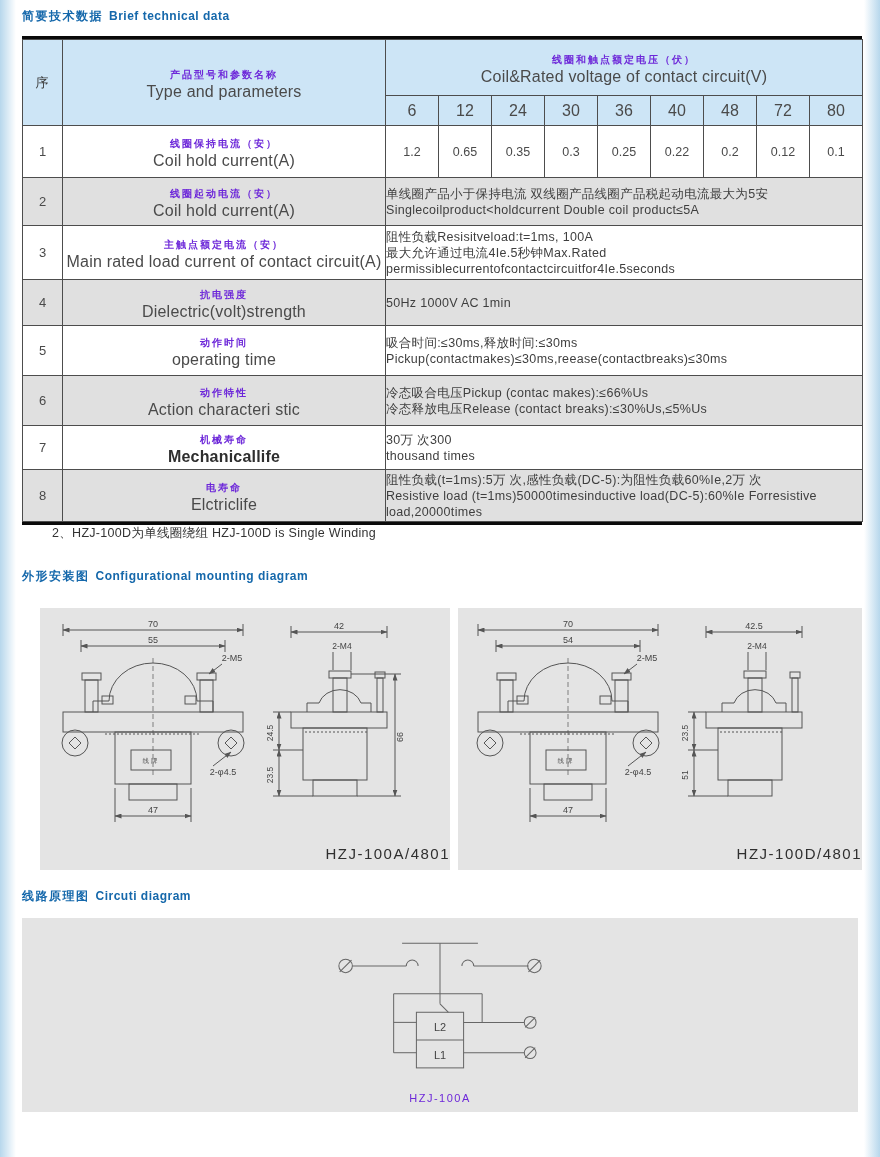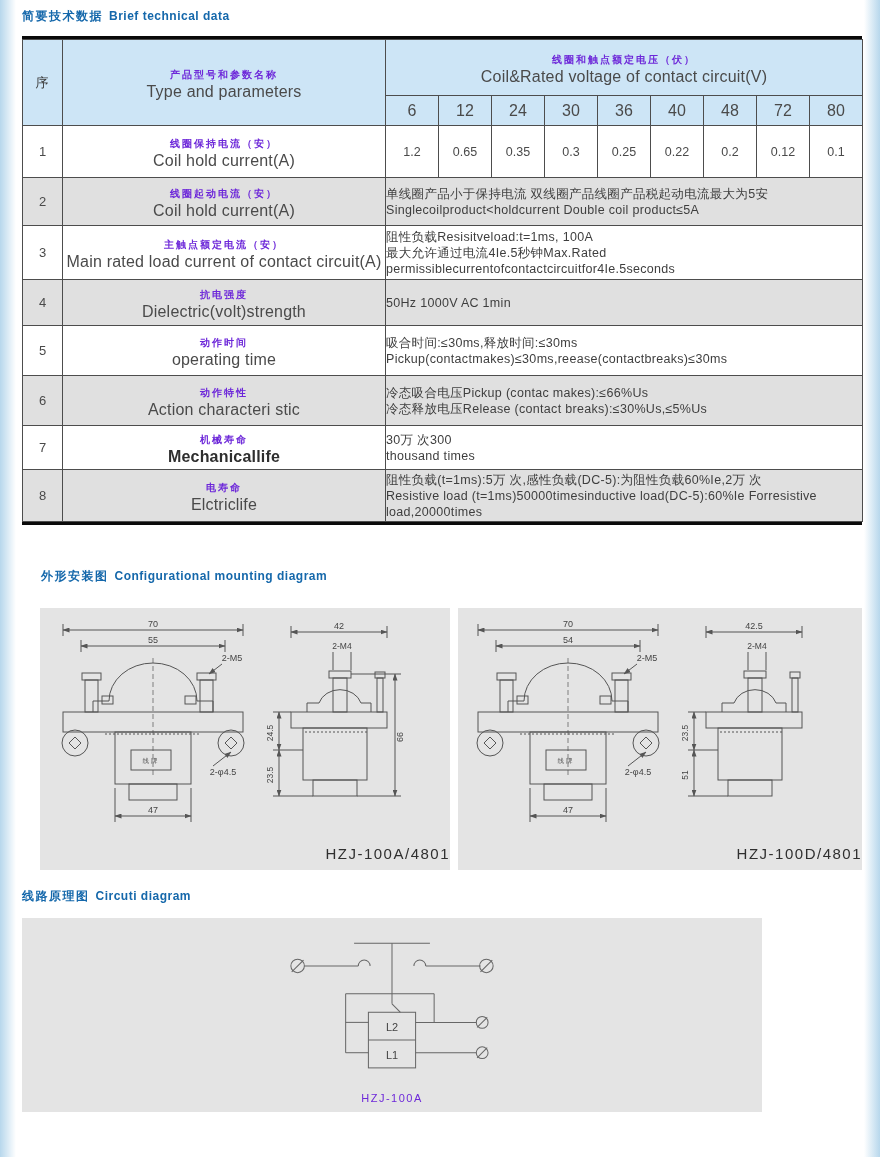--- a/index.html
+++ b/index.html
@@ -187,23 +187,24 @@
           <div class="l">阻性负载(t=1ms):5万 次,感性负载(DC-5):为阻性负载60%Ie,2万 次</div>
           <div class="l">Resistive load (t=1ms)50000timesinductive load(DC-5):60%Ie Forresistive</div>
           <div class="l">load,20000times</div>
         </td>
       </tr>
     </tbody>
   </table>
   </div>
 
   <div class="notes">
-  </div>
-
-  <div class="sec-title" style="top:568px;margin-left:19px;">
+    <div class="n2">2、HZJ-100D为单线圈绕组  HZJ-100D is Single Winding</div>
+  </div>
+
+  <div class="sec-title" style="top:568px;">
     <span class="zh-t">外形安装图</span><span>Configurational mounting diagram</span>
   </div>
 
   <div class="panel" style="left:40px;top:608px;width:410px;height:262px;">
     <svg width="400" height="218" viewBox="0 0 400 218" style="display:block;margin:8px auto 0;">
       <defs>
         <marker id="arA" markerWidth="7" markerHeight="5" refX="6.5" refY="2.5" orient="auto-start-reverse">
           <path d="M0,0 L7,2.5 L0,5 z" fill="#555"></path>
         </marker>
       </defs>
@@ -353,21 +354,21 @@
         <text class="dimtxt-s" x="228" y="159" transform="rotate(-90 228 159)">51</text>
       </g>
     </svg>
     <div class="cap">HZJ-100D/4801</div>
   </div>
 
   <div class="sec-title" style="top:888px;">
     <span class="zh-t">线路原理图</span><span>Circuti diagram</span>
   </div>
 
-  <div class="panel circuit-panel" style="left:22px;top:918px;width:740px;height:194px;">
+  <div class="panel circuit-panel" style="left:22px;top:918px;width:836px;height:194px;">
     <div class="cblock">
       <svg width="280" height="150" viewBox="0 0 280 178">
         <g stroke="#666" stroke-width="1.2" fill="none">
           <line x1="95" y1="18" x2="185" y2="18"></line>
           <line x1="140" y1="18" x2="140" y2="90"></line>
           <circle cx="28" cy="45" r="8"></circle>
             <line x1="21" y1="52" x2="35" y2="38"></line>
           <line x1="36" y1="45" x2="100" y2="45"></line>
           <path d="M100,45 A7,7 0 0 1 114,45"></path>
           <path d="M166,45 A7,7 0 0 1 180,45"></path>

